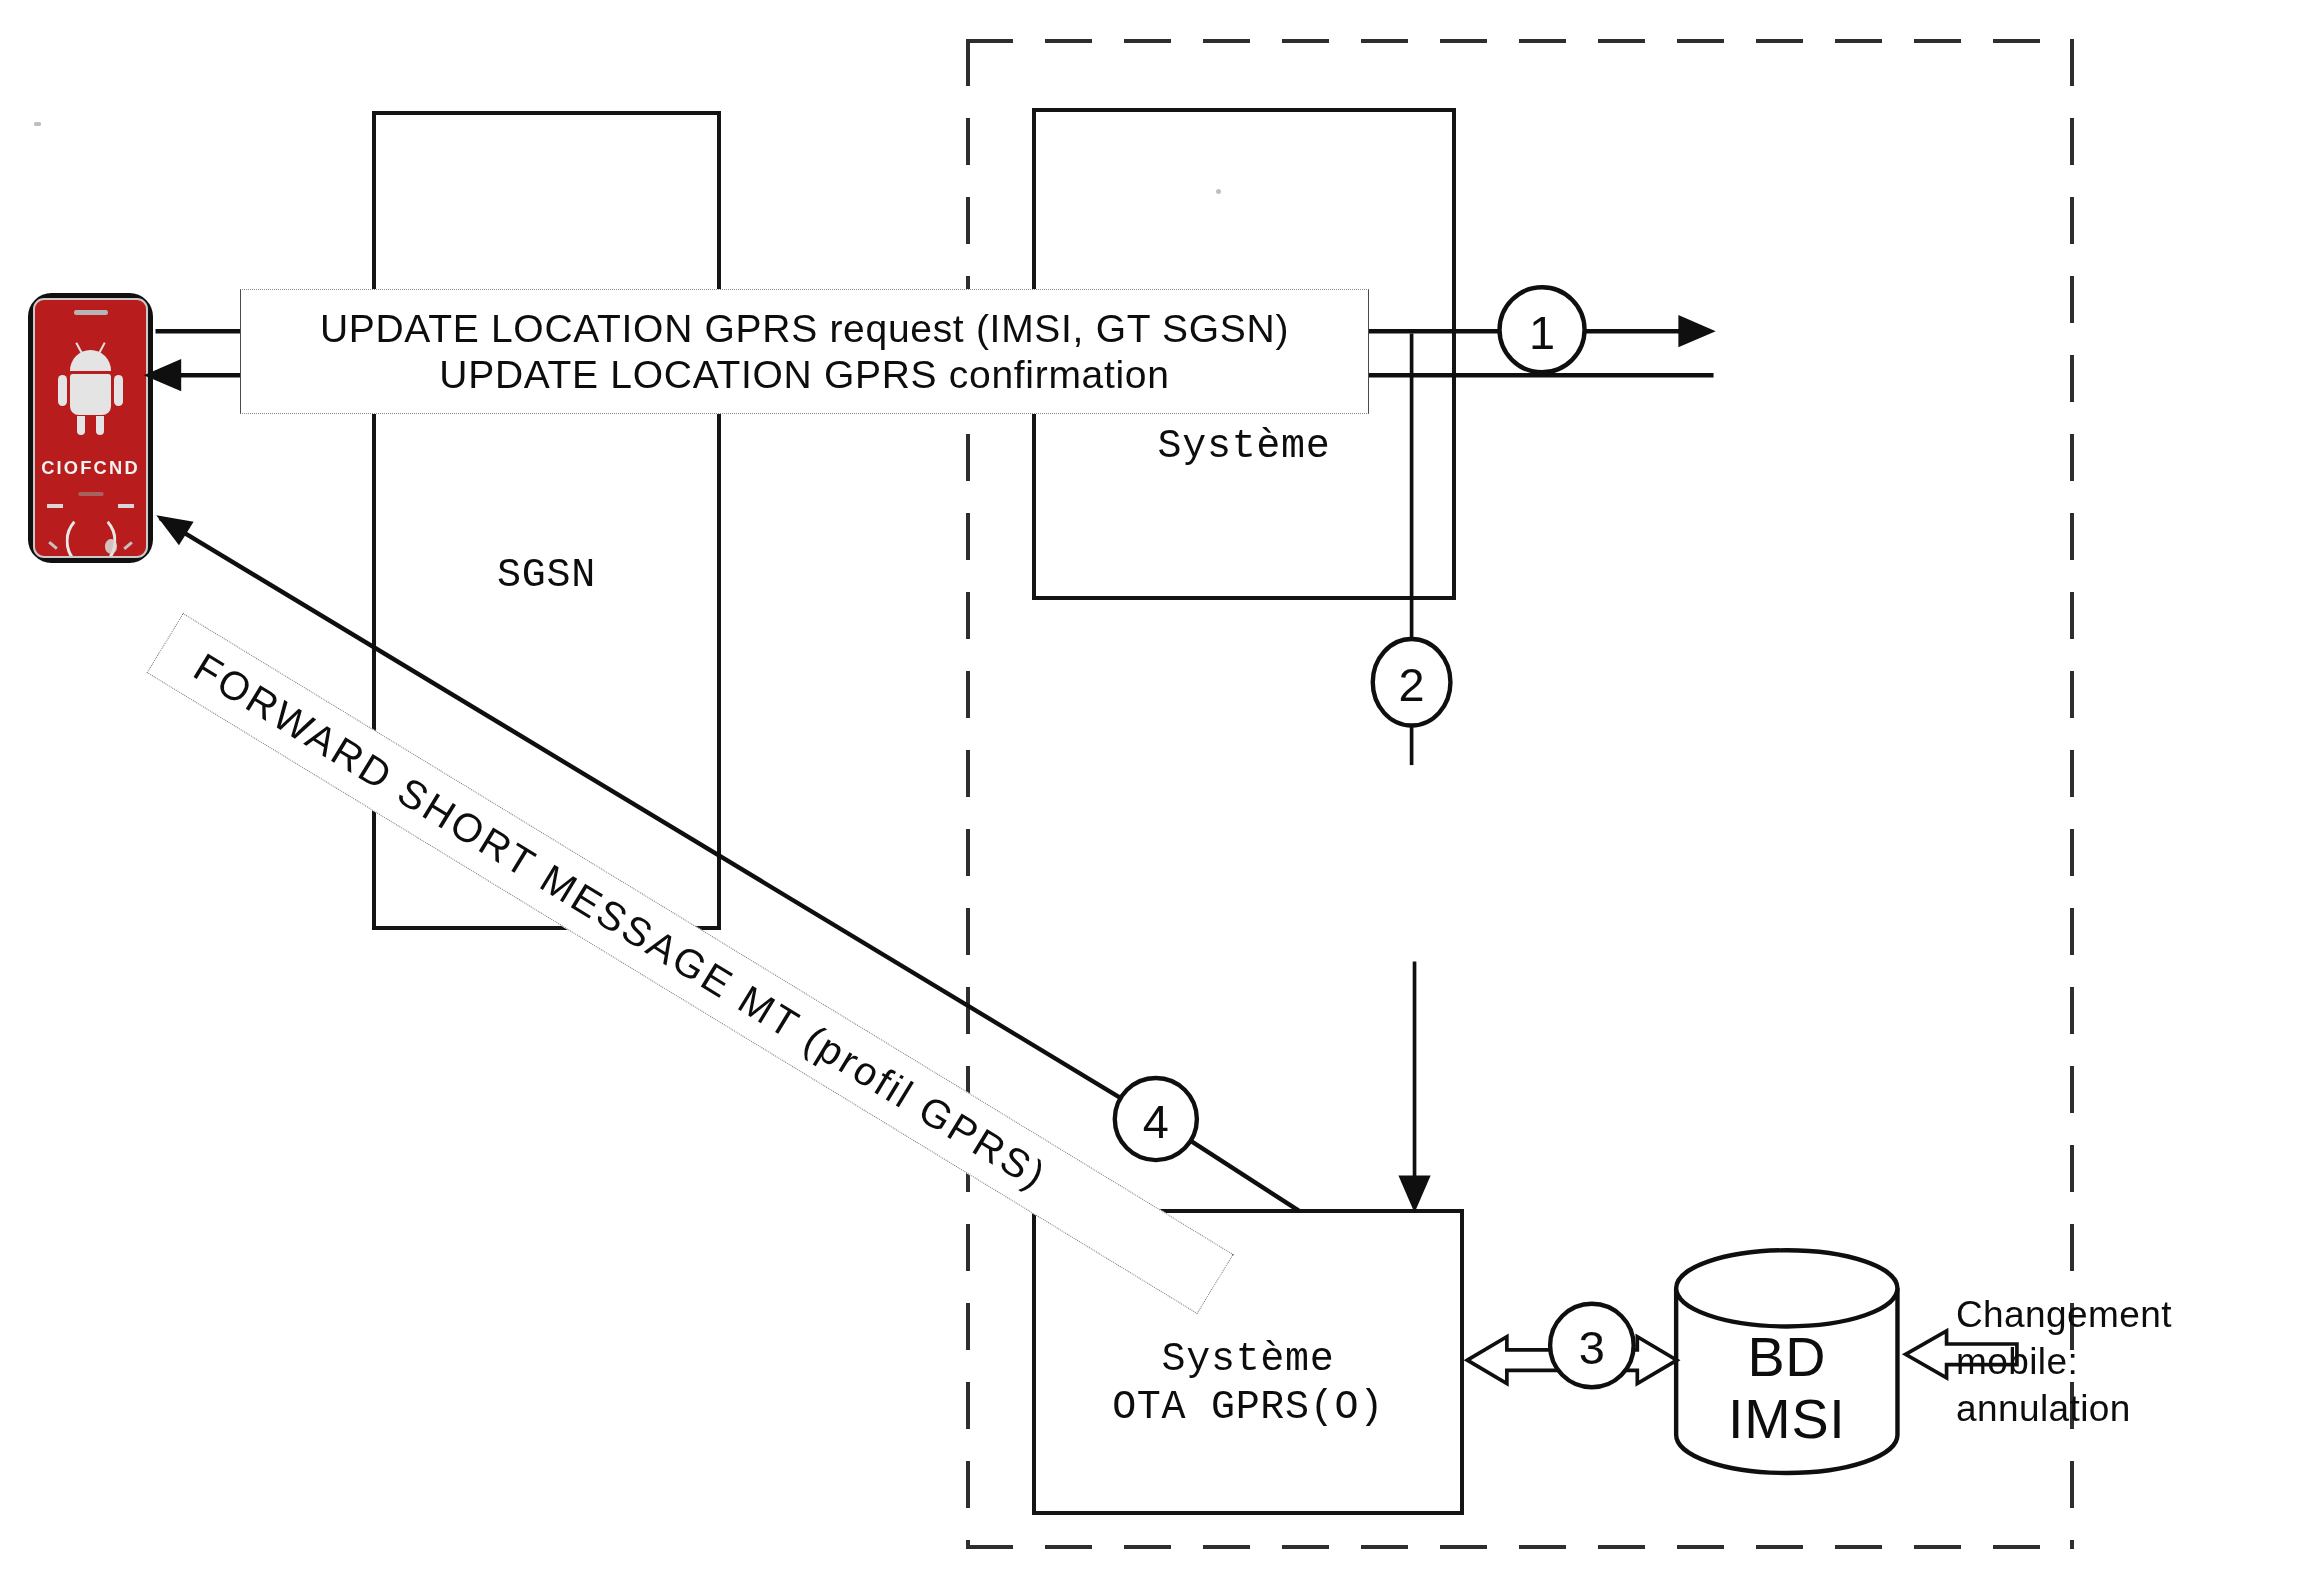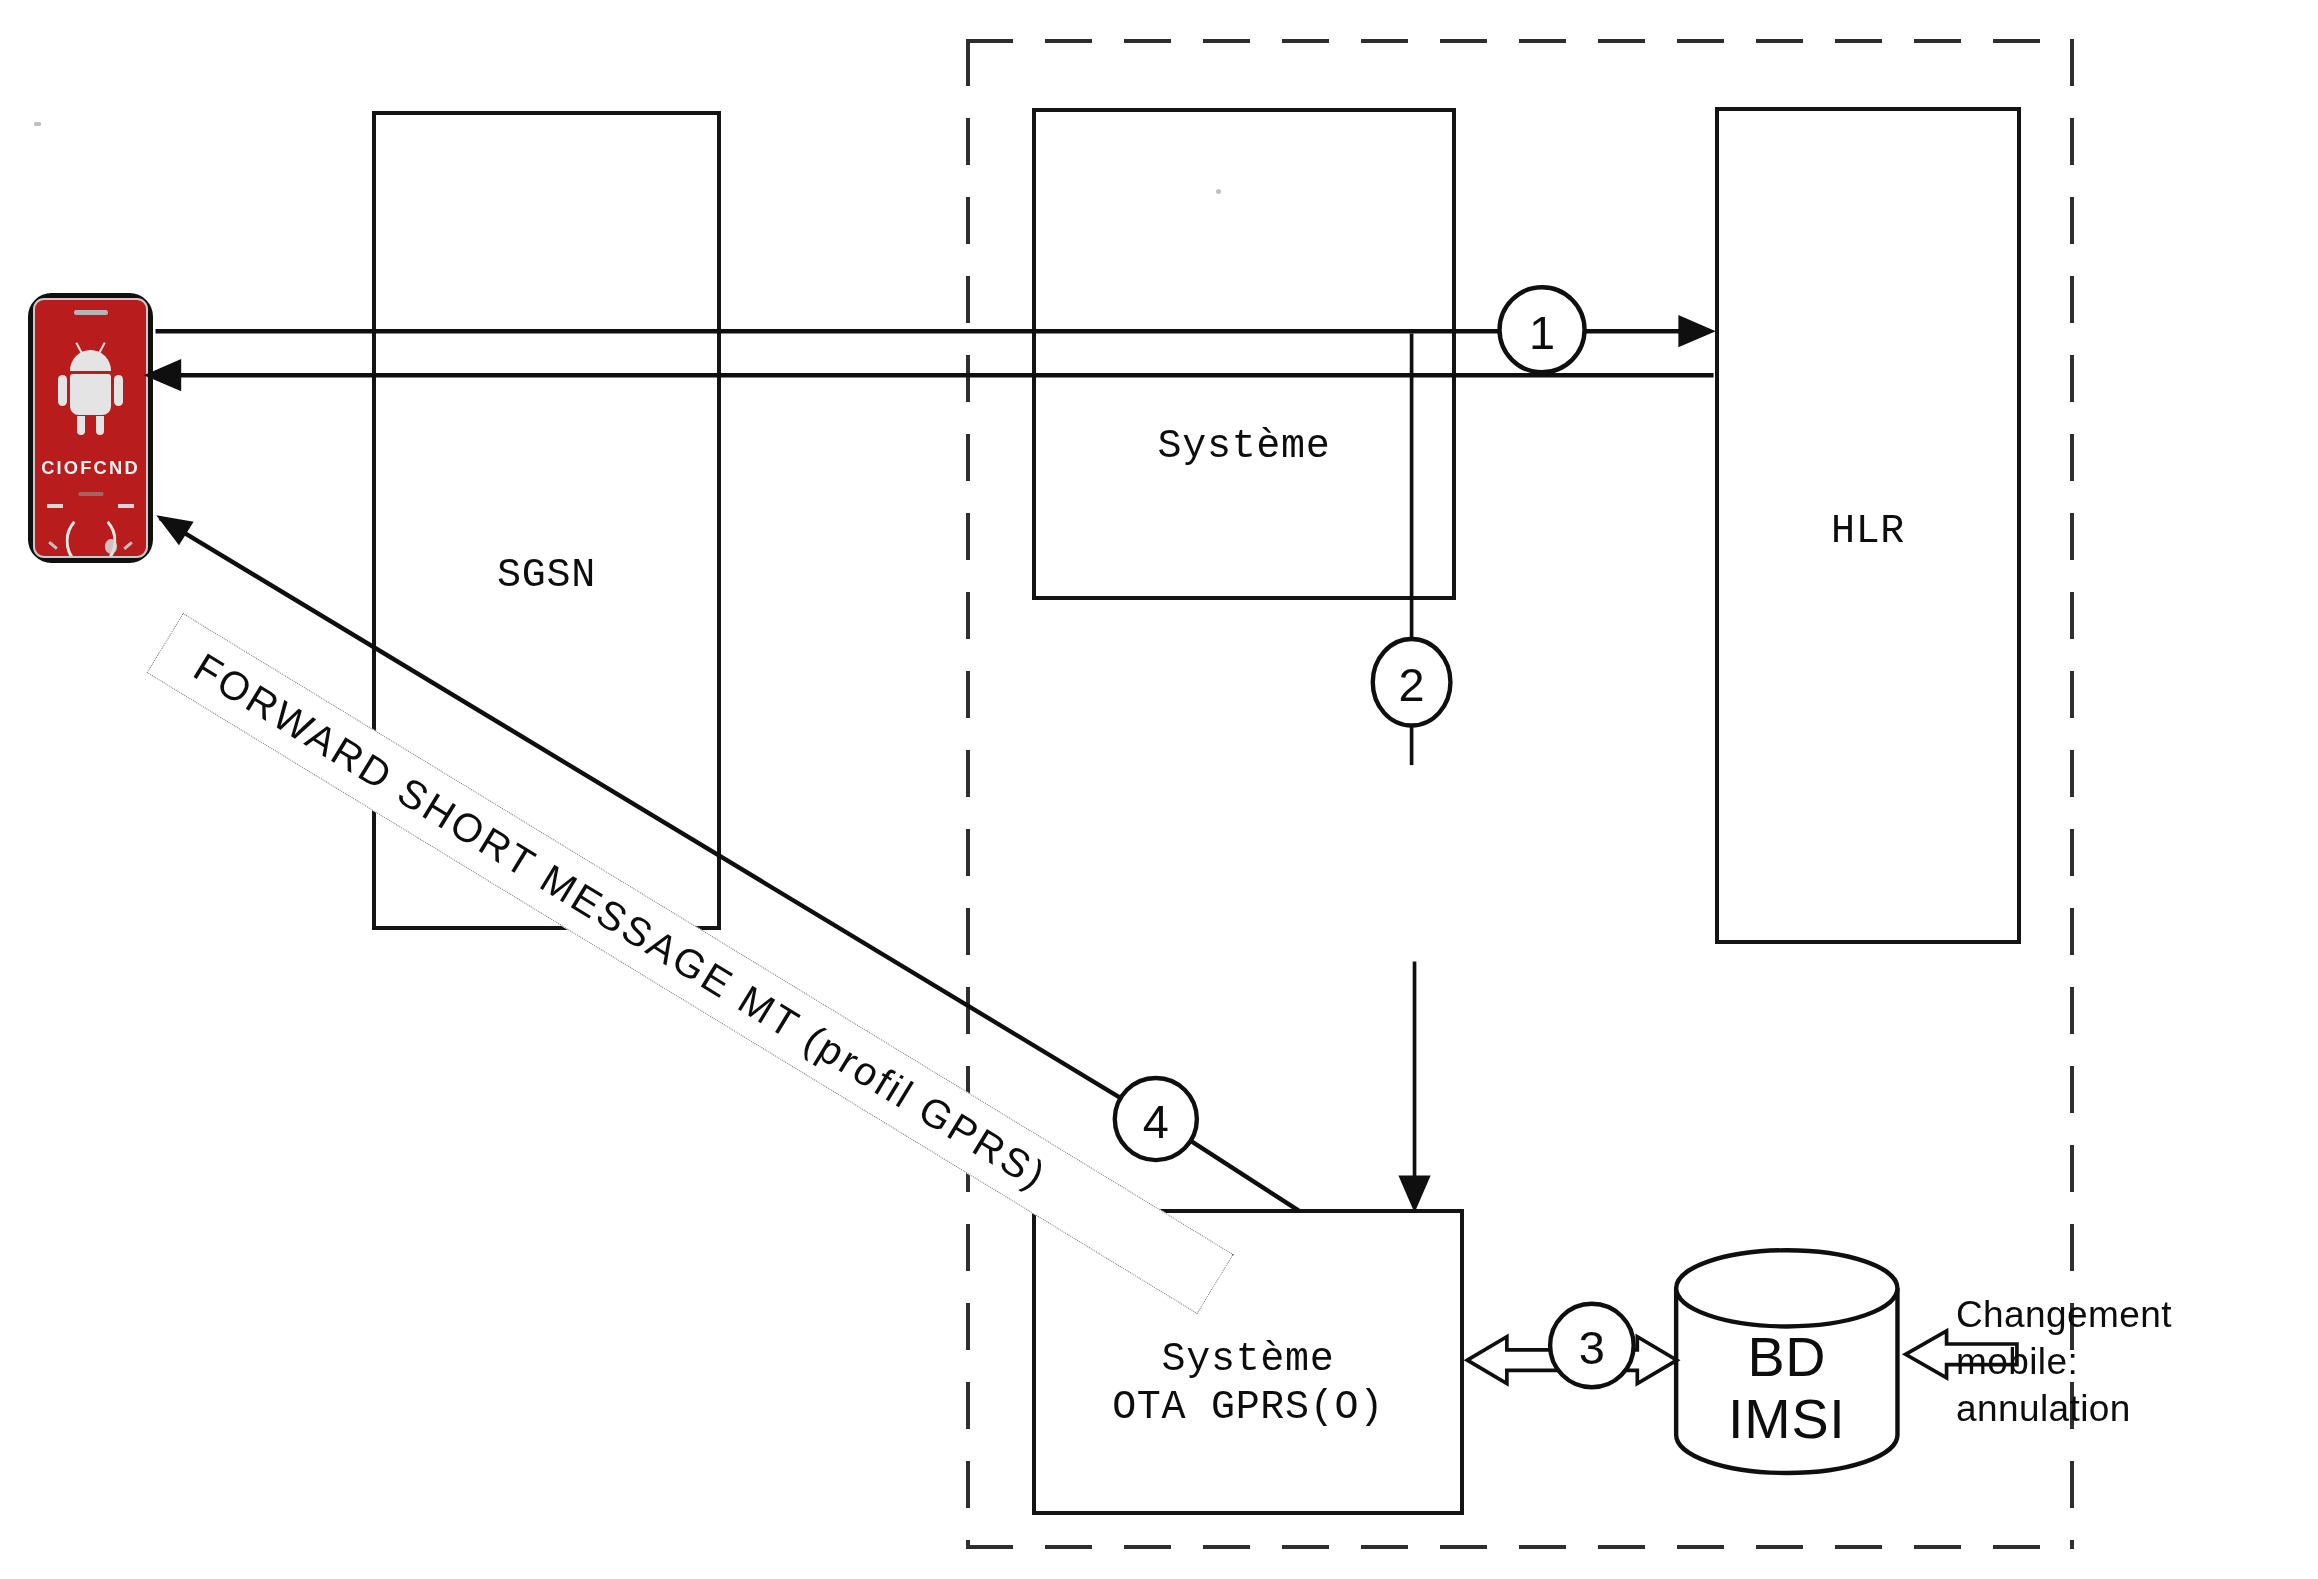--- a/index.html
+++ b/index.html
@@ -82,23 +82,20 @@
   <div class="abs node" style="left:372px;top:111px;width:349px;height:819px;">
     <div class="node-label" style="top:429px;margin-top:8px;">SGSN</div>
   </div>
 
   <div class="abs node" style="left:1032px;top:108px;width:424px;height:492px;">
     <div class="node-label" style="top:311px;">
       <div>Système</div>
     </div>
   </div>
 
-  <div class="abs node" style="left:1715px;top:107px;width:306px;height:837px;">
-    <div class="node-label" style="top:397px;">HLR</div>
-  </div>
 
   <div class="abs node" style="left:1032px;top:1209px;width:432px;height:306px;">
     <div class="node-label" style="top:123px;line-height:48px;">
       <div>Système</div>
       <div>OTA GPRS(O)</div>
     </div>
   </div>
 
   <div class="abs phone">
     <div class="phone-inner">
@@ -159,20 +156,24 @@
     <ellipse cx="1926" cy="931" rx="53" ry="59" fill="#ffffff" stroke="#0f0f0f" stroke-width="6"></ellipse>
     <text x="1926" y="935" text-anchor="middle" dominant-baseline="central" class="stepnum" fill="#0d0d0d">2</text>
 
     <circle cx="2172" cy="1836" r="57" fill="#ffffff" stroke="#0f0f0f" stroke-width="6"></circle>
     <text x="2172" y="1840" text-anchor="middle" dominant-baseline="central" class="stepnum" fill="#0d0d0d">3</text>
 
     <circle cx="1577" cy="1527" r="56" fill="#ffffff" stroke="#0f0f0f" stroke-width="6"></circle>
     <text x="1577" y="1531" text-anchor="middle" dominant-baseline="central" class="stepnum" fill="#0d0d0d">4</text>
   </svg>
 
+  <div class="abs msgbox">
+    <div>UPDATE LOCATION GPRS request (IMSI, GT SGSN)</div>
+    <div>UPDATE LOCATION GPRS confirmation</div>
+  </div>
 
 
   <div class="abs note">
     <div>Changement</div>
     <div>mobile:</div>
     <div>annulation</div>
   </div>
 
   <div class="abs speck" style="left:34px;top:122px;width:7.3px;height:3.7px;"></div>
   <div class="abs speck" style="left:1216px;top:189px;width:5.1px;height:5.1px;border-radius:50%;"></div>

